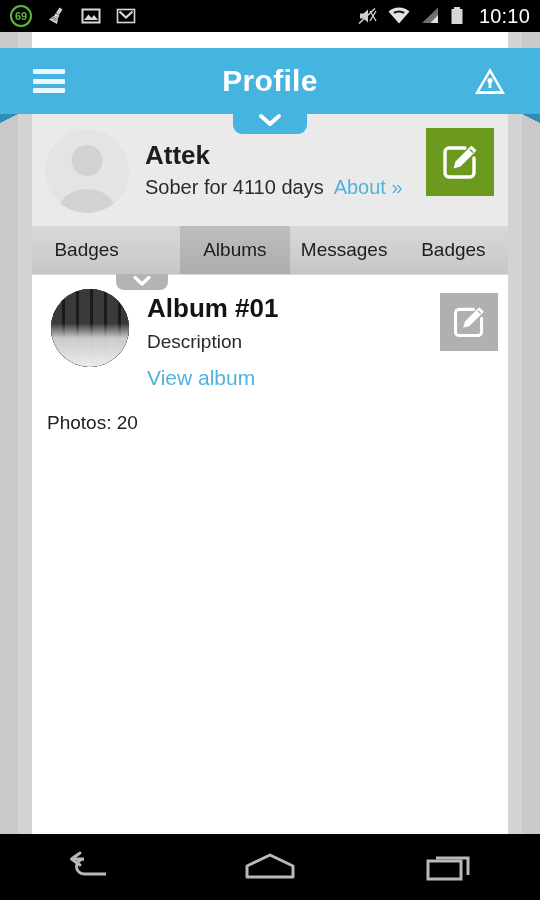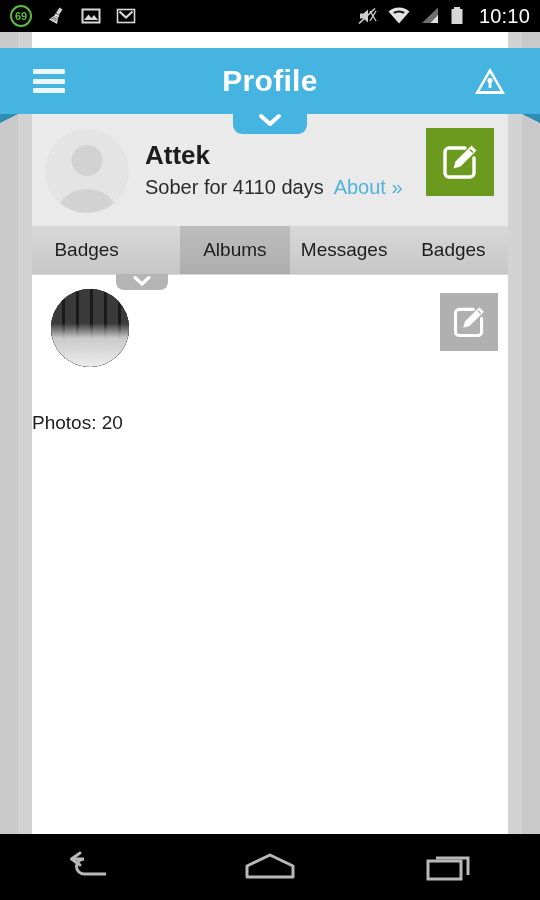--- a/index.html
+++ b/index.html
@@ -166,21 +166,21 @@
   .album-link { font-size: 21px; color: #4fb3dd; margin-top: 13px; cursor: pointer; display: inline-block; }
   .edit-gray {
     position: absolute; right: 10px; top: 18px;
     width: 58px; height: 58px; background: #b0b0b0;
     display: flex; align-items: center; justify-content: center; cursor: pointer;
   }
   .album-meta {
     position: absolute; left: 0; right: 0; top: 137px;
     display: flex; font-size: 19px; color: #202020;
   }
-  .album-meta .photos { width: 175px; }
+  .album-meta .photos { margin-left: 15px; width: 175px; }
   .album-meta .date { }
 
   
   .navbar {
     position: absolute; bottom: 0; left: 0; width: 540px; height: 66px;
     background: #000; display: flex; align-items: center;
   }
   .nav-btn { flex: 1; display: flex; align-items: center; justify-content: center; cursor: pointer; }
 </style>
 </head>
@@ -301,20 +301,25 @@
       <svg width="22" height="15" viewBox="0 0 22 15">
         <path d="M4 3.5 L11 10 L18 3.5" fill="none" stroke="#ffffff" stroke-width="3.2" stroke-linecap="round" stroke-linejoin="round"></path>
       </svg>
     </div>
 
     <div class="content">
       <div class="album-row">
         <div class="album-thumb">
           <div class="kb"></div>
         </div>
+        <div class="album-info">
+          <div class="album-title">Album #01</div>
+          <div class="album-desc">Description</div>
+          <div class="album-link">View album</div>
+        </div>
         <div class="edit-gray">
           <svg width="36" height="36" viewBox="0 0 40 40">
             <path d="M25 6 H9 A4 4 0 0 0 5 10 V31 A4 4 0 0 0 9 35 H30 A4 4 0 0 0 34 31 V16" fill="none" stroke="#ffffff" stroke-width="3.4" stroke-linecap="round"></path>
             <path d="M31.5 3.5 L36.5 8.5 L20.5 24.5 L13.5 26.5 L15.5 19.5 Z" fill="#ffffff"></path>
             <path d="M30 7.5 L33 10.5" stroke="#b0b0b0" stroke-width="1.4"></path>
           </svg>
         </div>
         <div class="album-meta">
           <div class="photos">Photos: 20</div>
         </div>

